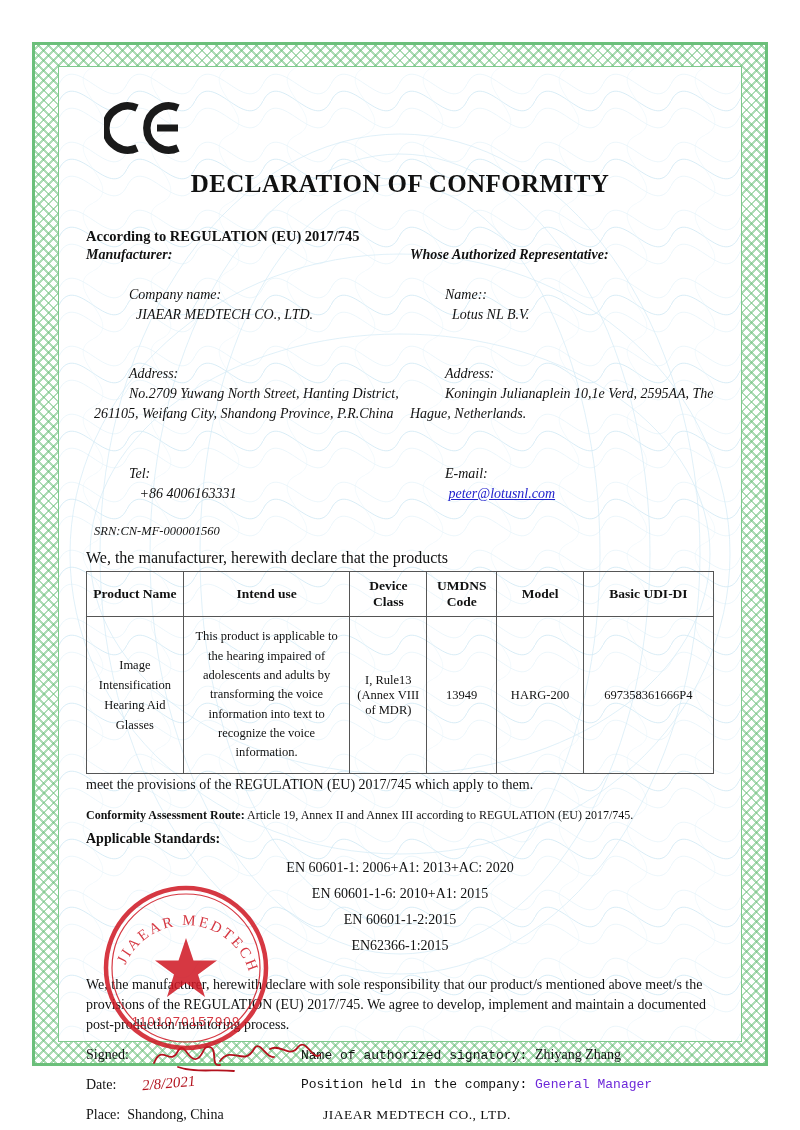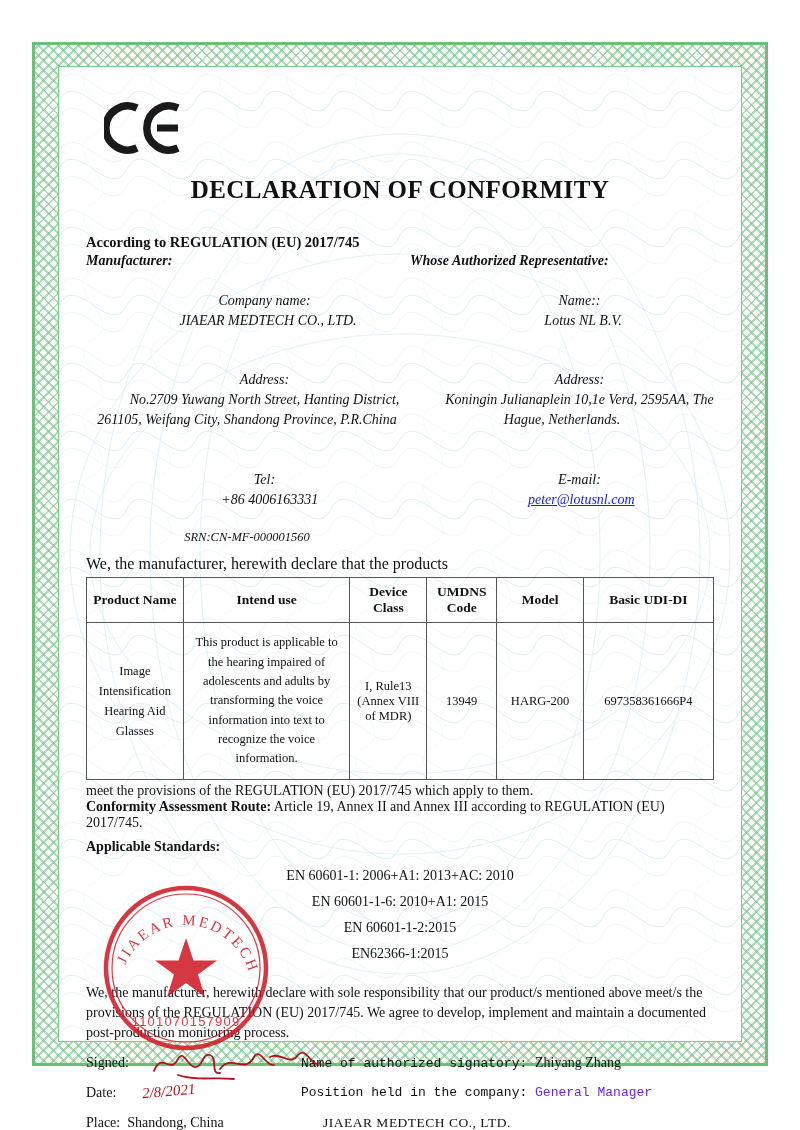--- a/index.html
+++ b/index.html
@@ -52,21 +52,21 @@
     opacity: 0.5;
   }
   .guilloche svg { display: block; }
 
   .content {
     position: absolute;
     left: 60px; top: 68px;
     width: 680px;
     height: 972px;
     box-sizing: border-box;
-    padding: 12px 26px 10px 26px;
+    padding: 6px 26px 10px 26px;
   }
 
   
   .ce-mark {
     position: absolute;
     left: 104px;
     top: 100px;
     width: 80px;
     height: 56px;
   }
@@ -90,21 +90,21 @@
   
   .parties {
     display: flex;
     font-size: 14px;
     line-height: 1.42;
     font-style: italic;
   }
   .party-col { width: 50%; box-sizing: border-box; }
   .party-col.right { padding-left: 10px; }
   .party-head { font-weight: bold; }
-  .party-line { padding-left: 8px; white-space: pre-wrap; text-align: center; }
+  .party-line { padding-left: 8px; white-space: pre-wrap; }
   .party-col.right .party-line { padding-left: 0; }
   .mail-link { color: #2222cc; text-decoration: underline; }
   .srn-small { font-size: 12.5px; }
 
   .declare-line {
     margin-top: 8px;
     font-size: 16px;
   }
 
   
@@ -132,21 +132,21 @@
     vertical-align: top;
     padding: 6px 6px;
     font-size: 12.5px;
   }
   td.namecell { line-height: 1.6; }
   td.tall { height: 150px; }
 
   .after-table { font-size: 14px; margin-top: 3px; }
   .bold { font-weight: bold; }
 
-  .route { font-size: 14px; margin-top: 0; }
+  .route { font-size: 12px; margin-top: 15px; }
   .applicable { font-size: 14px; font-weight: bold; margin-top: 8px; }
 
   .standards { margin-top: 8px; font-size: 14px; text-align: center; line-height: 1.85; }
 
   .closing { margin-top: 16px; font-size: 14px; line-height: 1.45; }
 
   
   .sig-block {
     margin-top: 12px;
     font-size: 14px;
@@ -301,21 +301,21 @@
     <div class="after-table">meet the provisions of the REGULATION (EU) 2017/745 which apply to them.</div>
 
     <div class="route">
       <span class="bold">Conformity Assessment Route:</span>
       <span>Article 19, Annex II and Annex III according to REGULATION (EU) 2017/745.</span>
     </div>
 
     <div class="applicable">Applicable Standards:</div>
 
     <div class="standards">
-      <div>EN 60601-1: 2006+A1: 2013+AC: 2010</div>
+      <div>EN 60601-1: 2006+A1: 2013+AC: 2020</div>
       <div>EN 60601-1-6: 2010+A1: 2015</div>
       <div>EN 60601-1-2:2015</div>
       <div>EN62366-1:2015</div>
     </div>
 
     <div class="closing">We, the manufacturer, herewith declare with sole responsibility that our product/s mentioned above meet/s the provisions of the REGULATION (EU) 2017/745. We agree to develop, implement and maintain a documented post-production monitoring process.</div>
 
     <div class="sig-block">
 
       <div class="handwriting">

